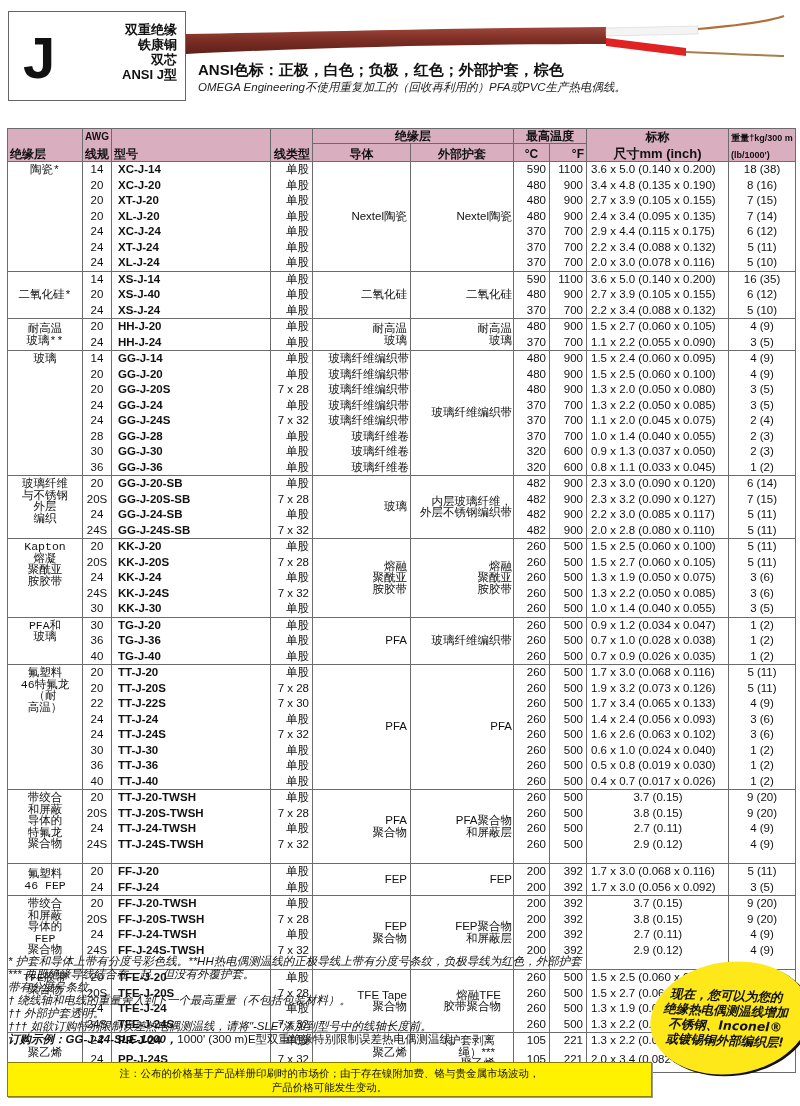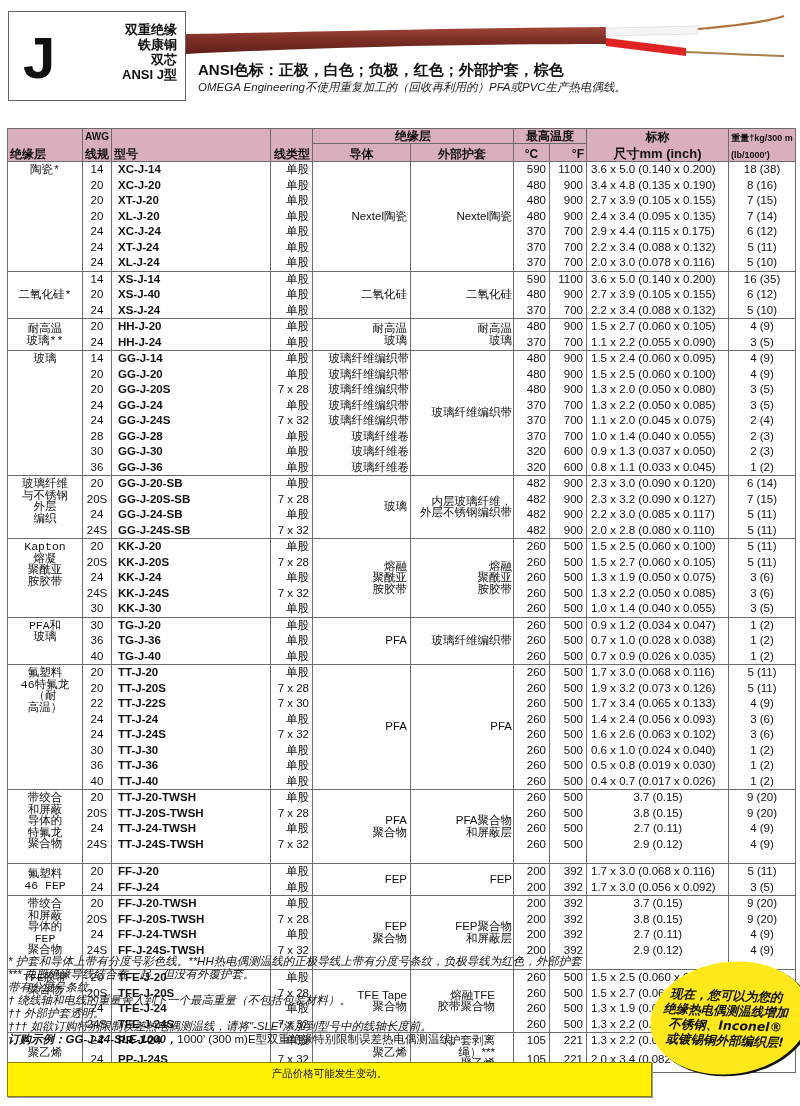--- a/index.html
+++ b/index.html
@@ -695,21 +695,21 @@
           <td style="height: 11.5px;"></td>
         </tr>
         <tr class="grp">
           <td class="c-ins top" rowspan="4" style="white-space: pre-line;">TFE胶带
 聚合物</td>
           <td class="c-awg">20</td>
           <td class="c-model">TFE-J-20</td>
           <td class="c-type">单股</td>
           <td class="c-mid" rowspan="4" style="white-space: pre-line;">TFE Tape
 聚合物</td>
-          <td class="c-mid" rowspan="4" style="white-space: pre-line; padding: 2px 18px; margin-left: 37px;">熔融TFE
+          <td class="c-mid" rowspan="4" style="white-space: pre-line; padding: 2px 12px; margin-left: 37px;">熔融TFE
 胶带聚合物</td>
           <td class="c-num">260</td>
           <td class="c-num">500</td>
           <td class="c-dim">1.5 x 2.5 (0.060 x 0.100)</td>
           <td class="c-wt">5 (11)</td>
         </tr>
         <tr>
           <td class="c-awg">20S</td>
           <td class="c-model">TFE-J-20S</td>
           <td class="c-type">7 x 28</td>
@@ -777,14 +777,15 @@
 <div class="burst">
   <div class="burst-text">
     <span class="line">现在，您可以为您的</span>
     <span class="line">绝缘热电偶测温线增加</span>
     <span class="line">不锈钢、Inconel®</span>
     <span class="line">或镀锡铜外部编织层!</span>
   </div>
 </div>
 
 <div class="notice">
+  <div>注：公布的价格基于产品样册印刷时的市场价；由于存在镍附加费、铬与贵金属市场波动，</div>
   <div>产品价格可能发生变动。</div>
 </div>
 
 </body></html>

